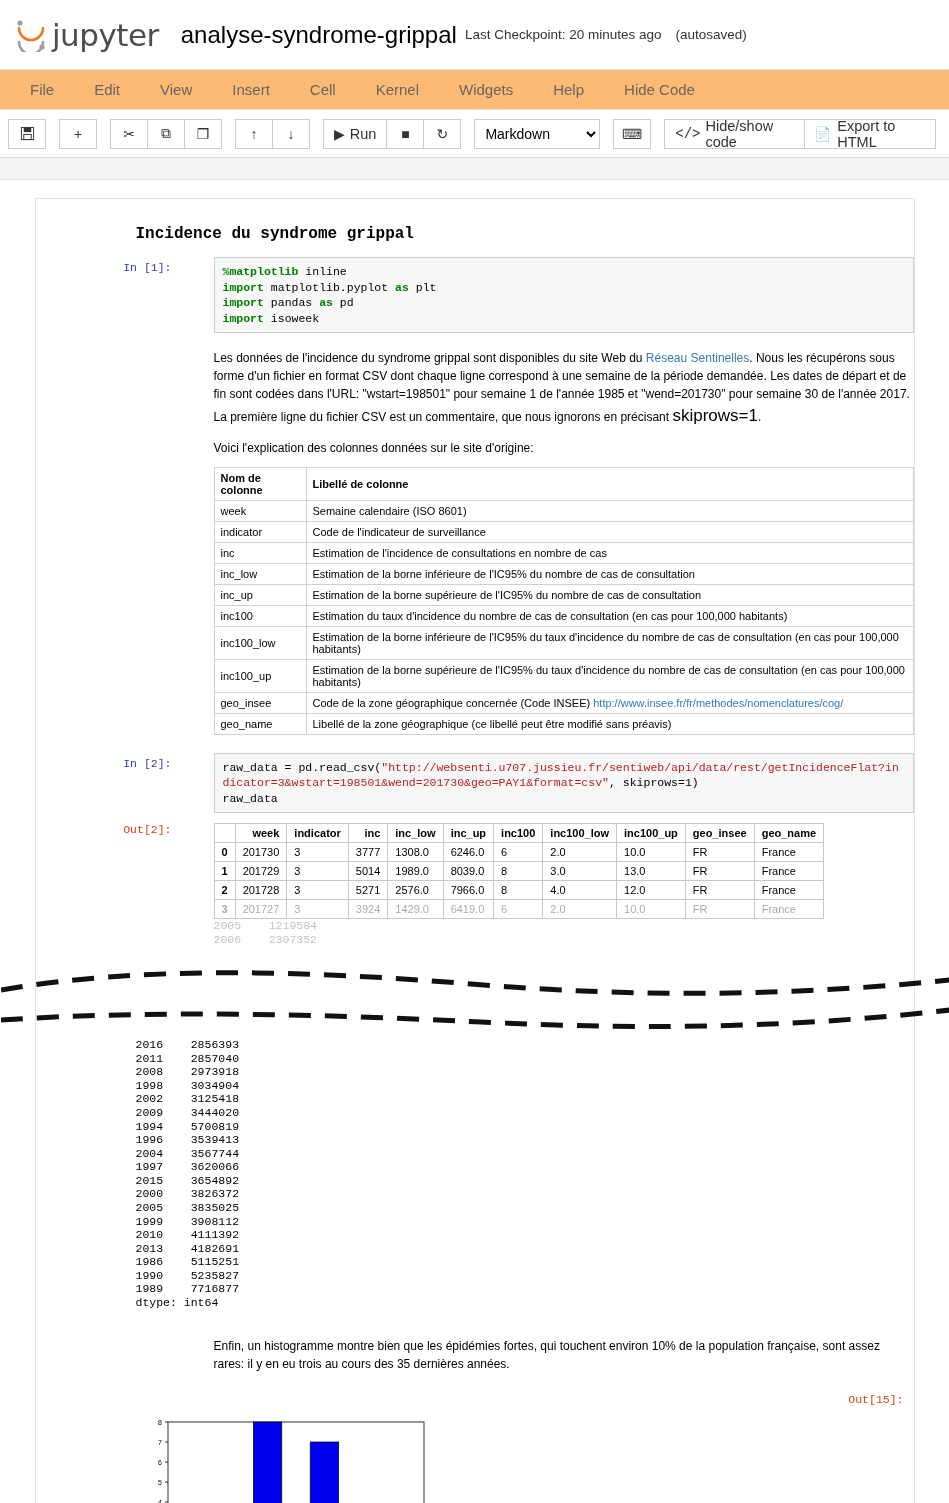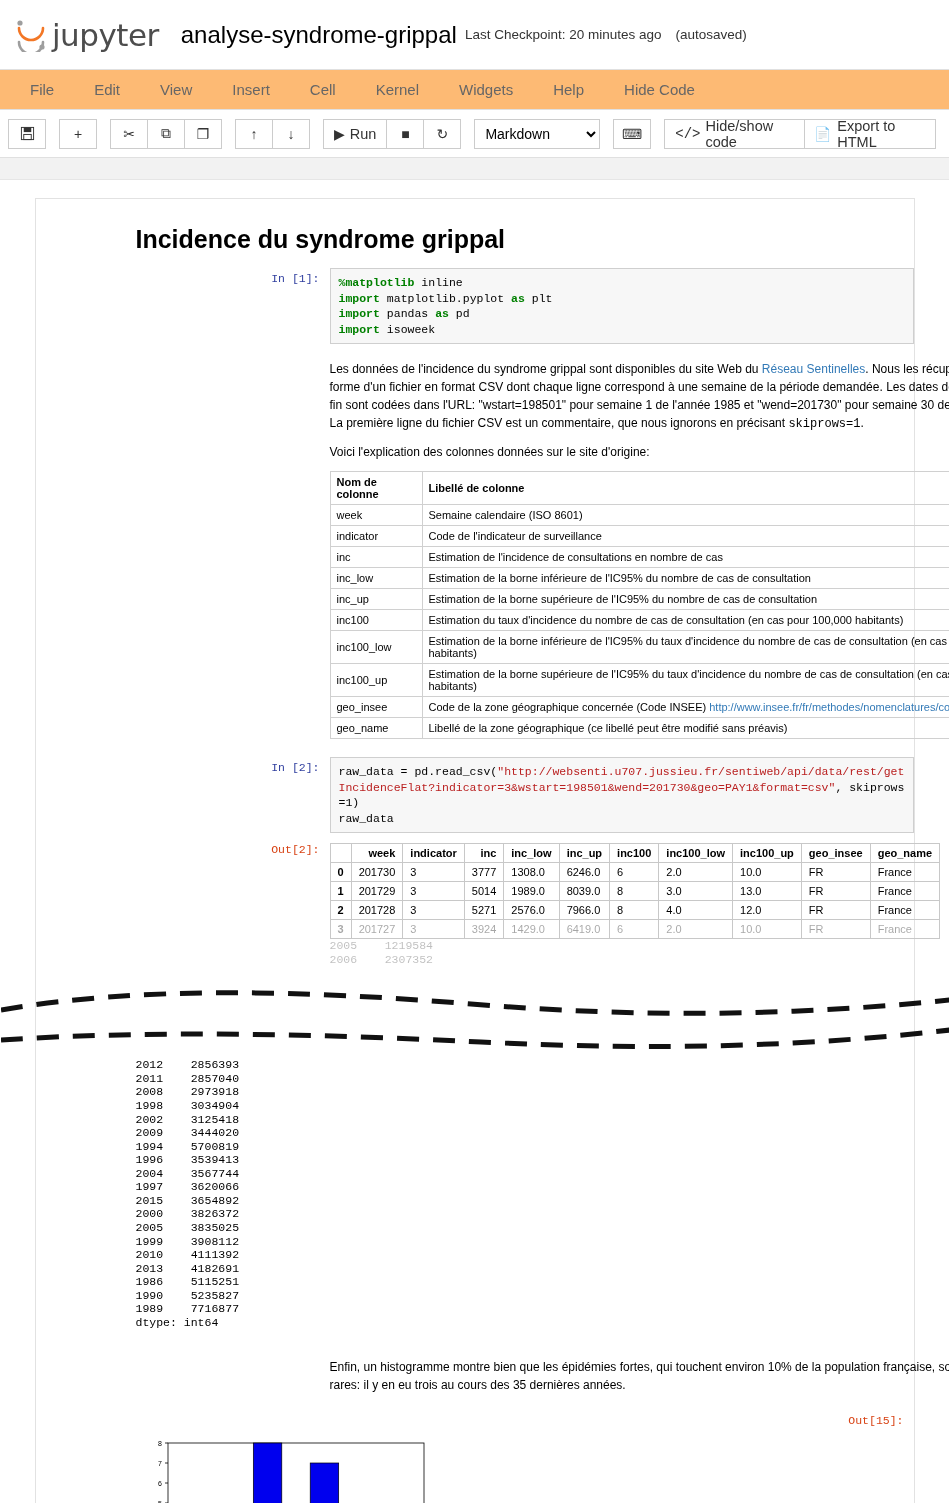--- a/index.html
+++ b/index.html
@@ -117,26 +117,26 @@
     width: 90px;
     text-align: right;
     padding-right: 10px;
     font-family: "Liberation Mono", monospace;
     font-size: 11.5px;
     color: #303F9F;
     padding-top: 4px;
     flex: none;
   }
   .prompt.out { color: #D84315; }
-  .cellbody { width: 584px; }
+  .cellbody { width: 700px; margin-left: 32px; }
 
   h1.md-title {
-    font-size: 25px;
+    font-size: 16px;
     margin: 4px 0 14px 100px;
-    font-family: Liberation Sans, sans-serif;
+    font-family: Liberation Mono, monospace;
     font-weight: bold;
     width: 700px;
   }
 
   .inputcell {
     border: 1px solid #cfcfcf;
     background: #f7f7f7;
     padding: 6px 8px;
     font-family: "Liberation Mono", monospace;
     font-size: 11.5px;
@@ -149,21 +149,21 @@
   .k-str { color: #BA2121; }
 
   .mdtext {
     font-size: 12px;
     line-height: 1.5;
     color: #000;
     margin: 10px 0 10px 0;
     width: 700px;
   }
   .mdtext a { color: #337ab7; text-decoration: none; }
-  .mdtext code { font-family:Liberation Mono, monospace; font-size:12px;}
+  .mdtext code { font-family:Liberation Sans, sans-serif; font-size:17px;}
 
   table.cols {
     border-collapse: collapse;
     width: 700px;
     margin: 8px 0 12px 0;
     font-size: 11px;
   }
   table.cols th, table.cols td {
     border: 1px solid #d0d0d0;
     padding: 4px 6px;
@@ -455,21 +455,21 @@
     </div>
   </div>
 
   <div class="tear">
     <svg width="949" height="86" viewBox="0 0 949 86">
       <path d="M0 38 C 140 14, 300 18, 470 32 C 640 46, 790 44, 949 28" stroke="#111" stroke-width="5" fill="none" stroke-dasharray="22 14" stroke-linecap="butt"></path>
       <path d="M0 68 C 150 58, 320 62, 480 70 C 660 79, 810 74, 949 58" stroke="#111" stroke-width="5" fill="none" stroke-dasharray="22 14" stroke-linecap="butt"></path>
     </svg>
   </div>
 
-  <pre class="out-txt"><span><span>2012</span>    <span>2856393</span></span>
+  <pre class="out-txt"><span><span>2016</span>    <span>2856393</span></span>
 <span><span>2011</span>    <span>2857040</span></span>
 <span><span>2008</span>    <span>2973918</span></span>
 <span><span>1998</span>    <span>3034904</span></span>
 <span><span>2002</span>    <span>3125418</span></span>
 <span><span>2009</span>    <span>3444020</span></span>
 <span><span>1994</span>    <span>5700819</span></span>
 <span><span>1996</span>    <span>3539413</span></span>
 <span><span>2004</span>    <span>3567744</span></span>
 <span><span>1997</span>    <span>3620066</span></span>
 <span><span>2015</span>    <span>3654892</span></span>

